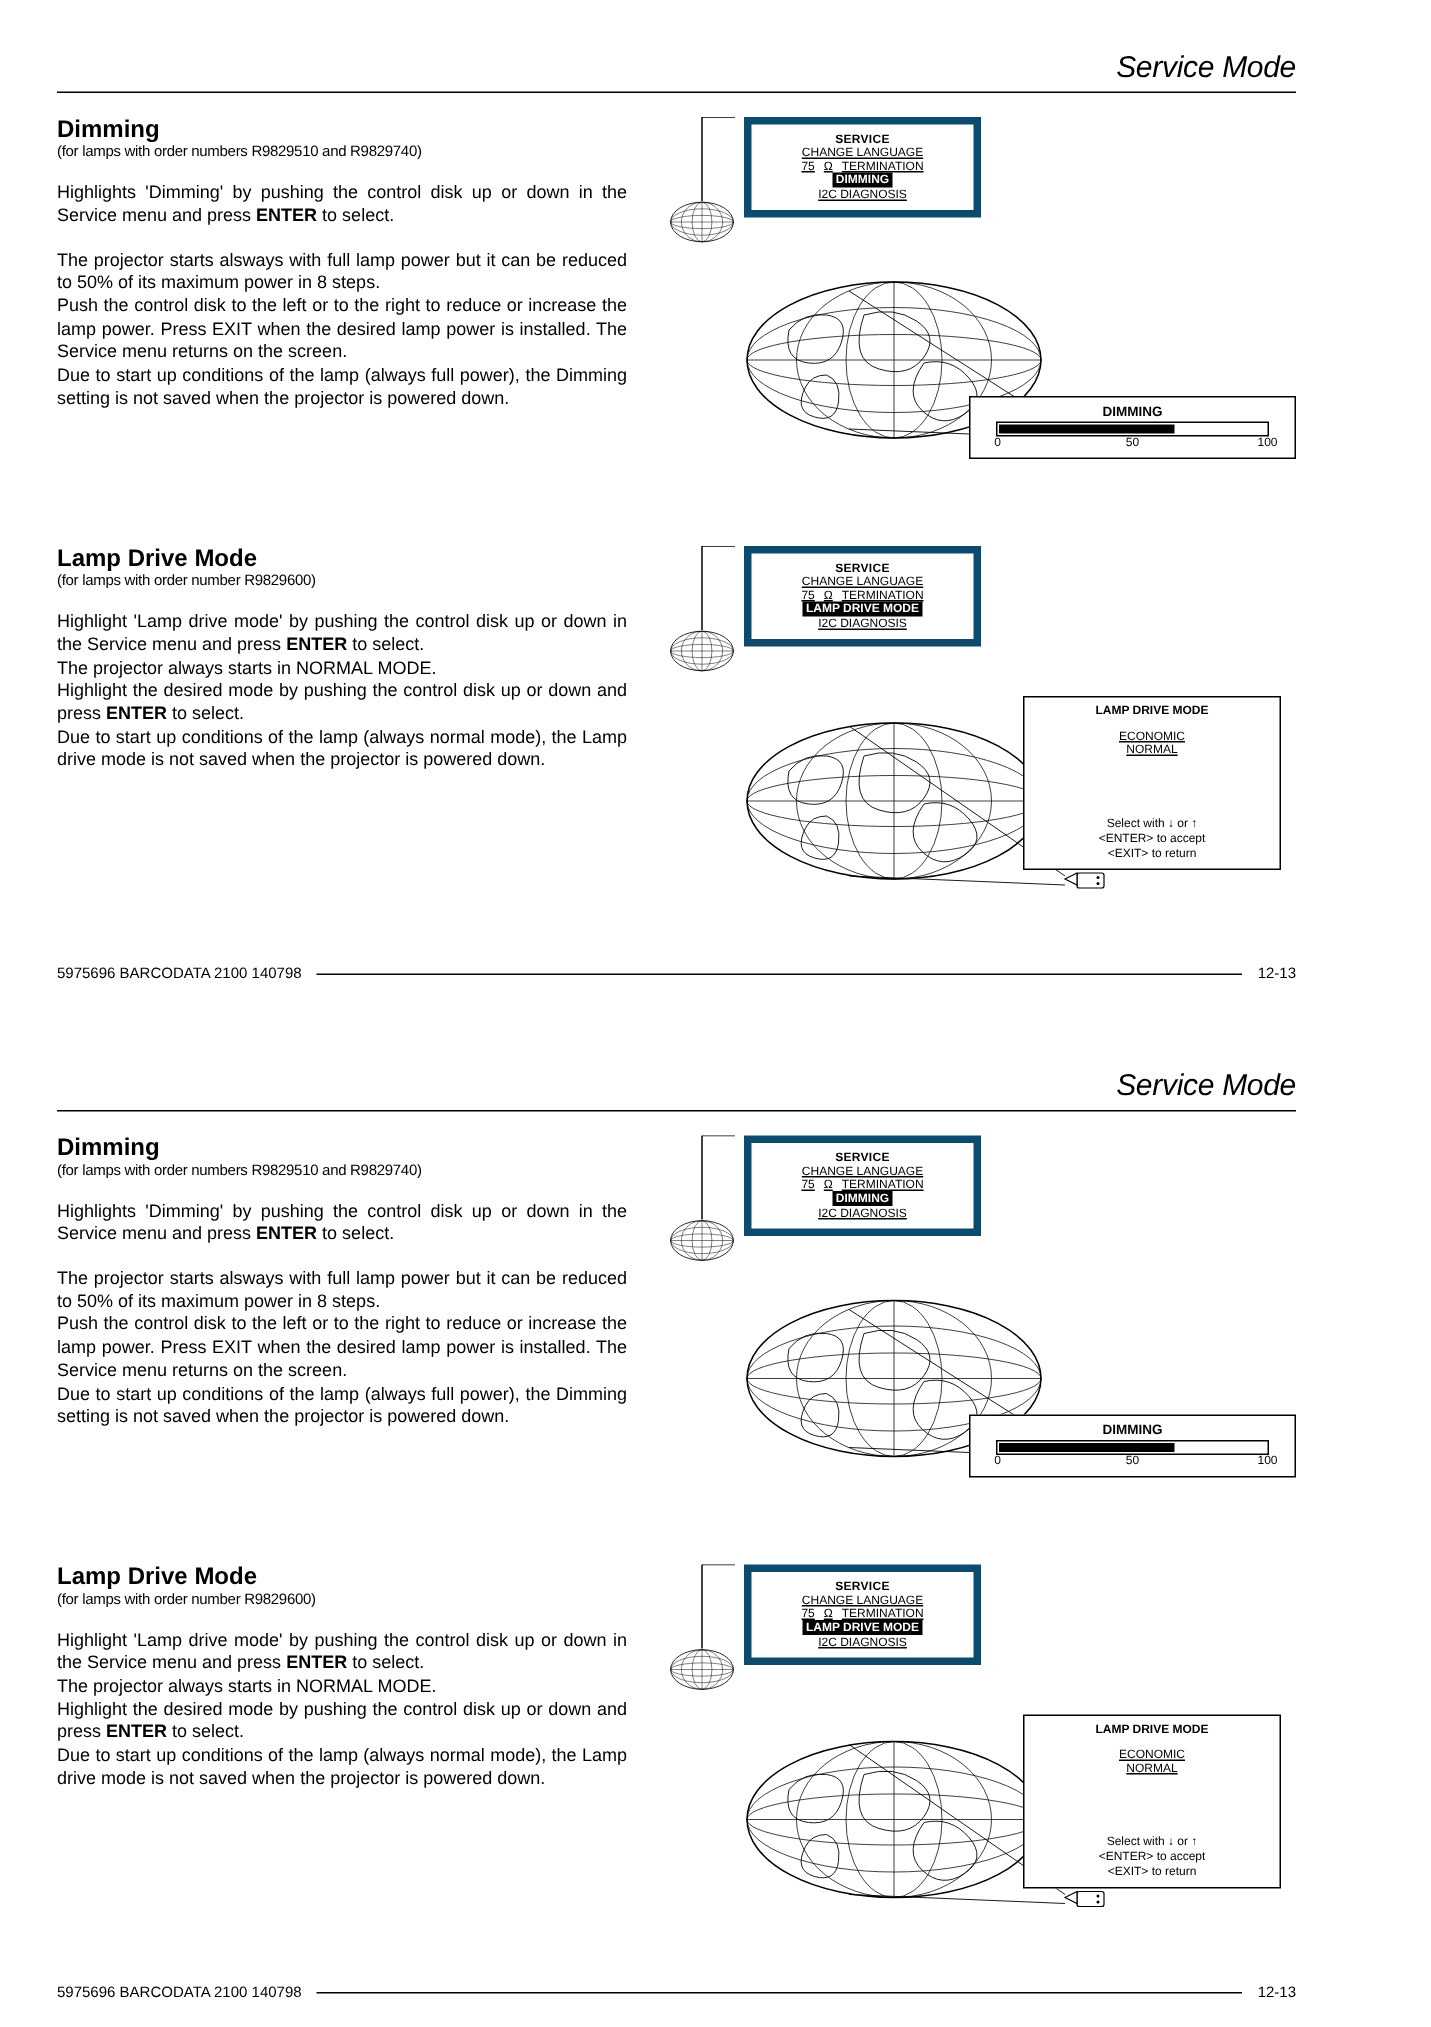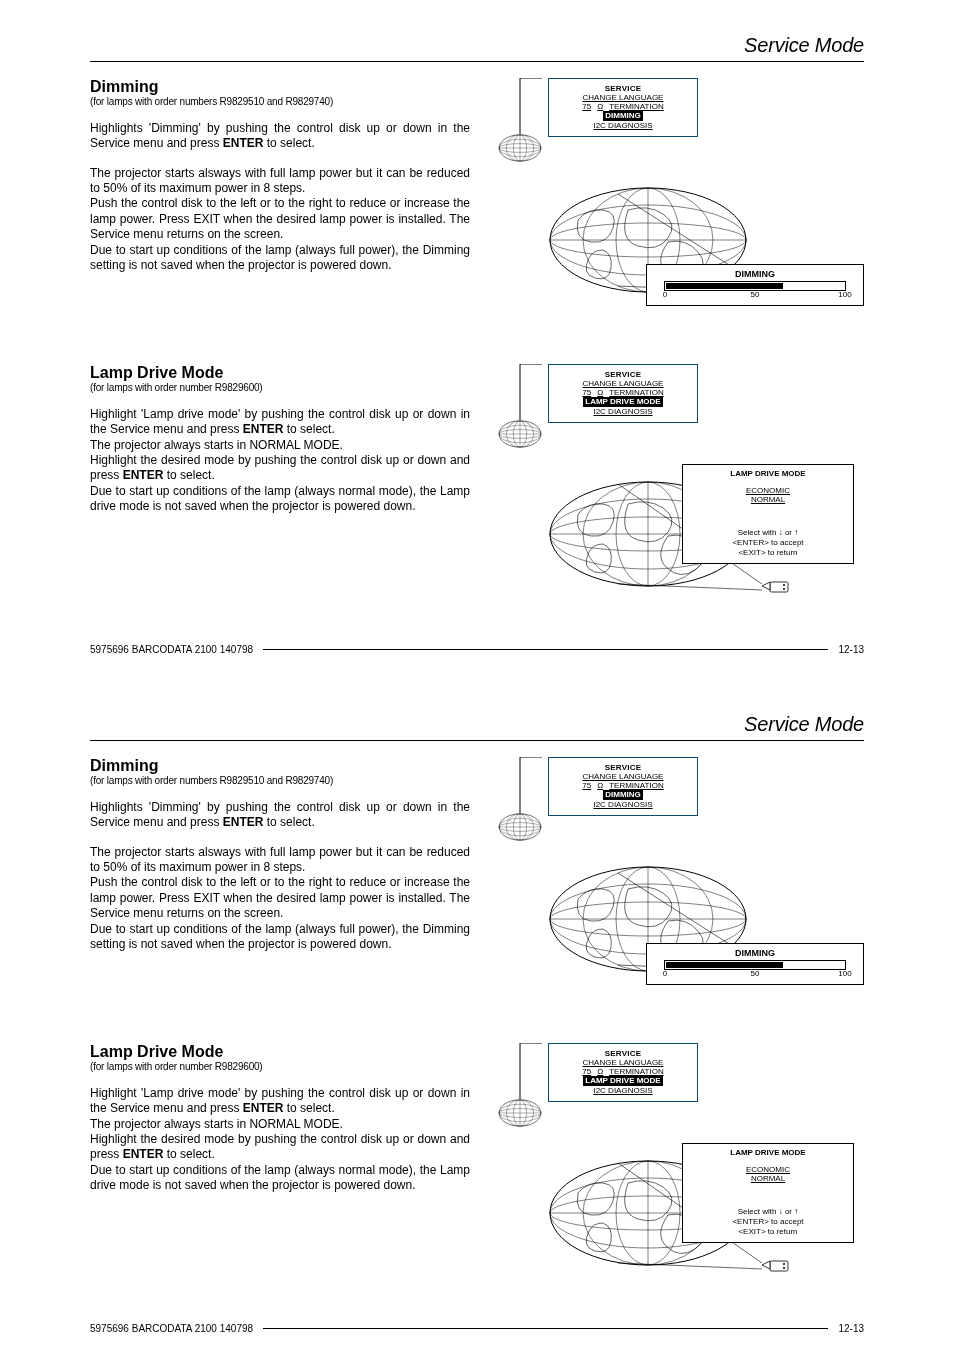--- a/index.html
+++ b/index.html
@@ -1,46 +1,46 @@
 <!DOCTYPE html>
 <html><head>
 <meta charset="utf-8">
 <style>
   :root{
     --page-w:954px;
     --fg:#000;
   }
   html,body{margin:0;padding:0;background:#fff;color:var(--fg);}
   body{width:var(--page-w);font-family:Arial,Helvetica,sans-serif;}
-  .sheet{box-sizing:border-box;width:var(--page-w);padding:34px 90px 24px 90px;}
+  .sheet{box-sizing:border-box;width:var(--page-w);padding:34px 90px 24px 38px;}
   .header-rule{border-top:1px solid #000;margin-top:4px;margin-bottom:16px;}
   .header{font-style:italic;font-weight:400;text-align:right;font-size:20px;letter-spacing:-.2px;}
   .cols{display:flex;gap:28px;}
   .col-l{flex:0 0 380px;}
   .col-r{flex:1;}
   .h2{font-weight:bold;font-size:16px;margin:0;}
   .sub{font-size:10px;letter-spacing:-.2px;}
   .body{font-size:12px;line-height:1.28;text-align:justify;margin-top:14px;}
   .body .enter{font-weight:bold;}
   .sp-sm{height:36px;}
   .footer{display:flex;align-items:center;gap:10px;font-size:10px;margin-top:10px;}
   .footer .rule{flex:1;border-top:1px solid #000;}
   
-  .svc-box{border:1px solid #0c4a6e;position:relative;font-size:8px;text-align:center;}
+  .svc-box{border:5px solid #0c4a6e;position:relative;font-size:8px;text-align:center;}
   svg{display:block;}
   .svc-title{font-weight:bold;letter-spacing:.2px;display:block;padding:3px 0 0 0;}
   .menu-line{display:block;line-height:1.15;text-decoration:underline;}
   .hl{background:#000;color:#fff;display:inline-block;padding:0 2px;font-weight:bold;}
   .dim-label{font-weight:bold;font-size:9px;text-align:center;}
   .dim-bar{height:8px;border:1px solid #000;margin:2px auto 0 auto;width:180px;position:relative;}
   .dim-bar .fill{position:absolute;top:1px;bottom:1px;left:1px;background:#000;}
   .dim-bar .tick{position:absolute;top:100%;font-size:8px;transform:translateX(-50%);}
   .ldm-box{border:1px solid #000;font-size:8px;text-align:center;padding:4px 0 6px 0;}
   .ldm-box .t{font-weight:bold;margin-bottom:8px;display:block;}
-  .hint{font-size:8px;line-height:1.2;margin-top:24px;}
+  .hint{font-size:8px;line-height:1.2;margin-top:40px;}
   .arrow{font-weight:bold;}
   
 </style>
 </head>
 <body>
 
 <svg width="0" height="0" style="position:absolute">
   <defs>
 
     <g id="globe">

